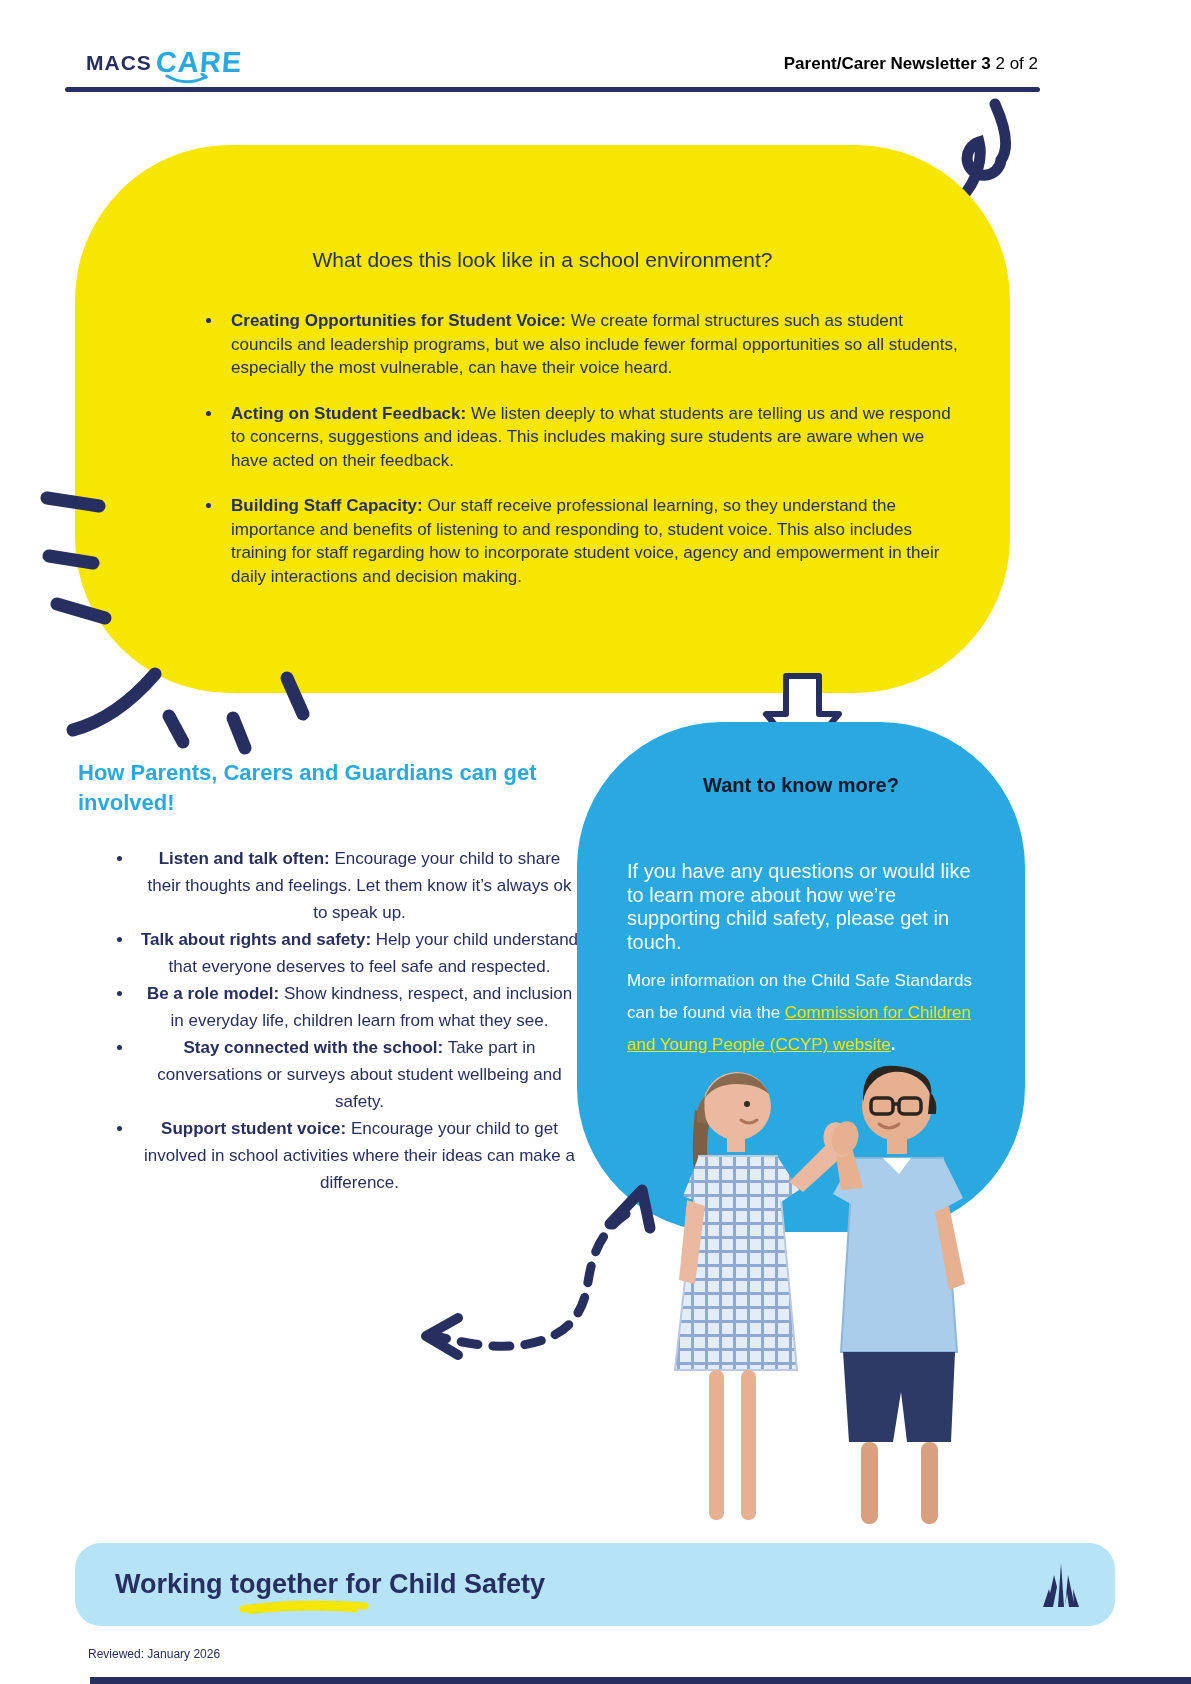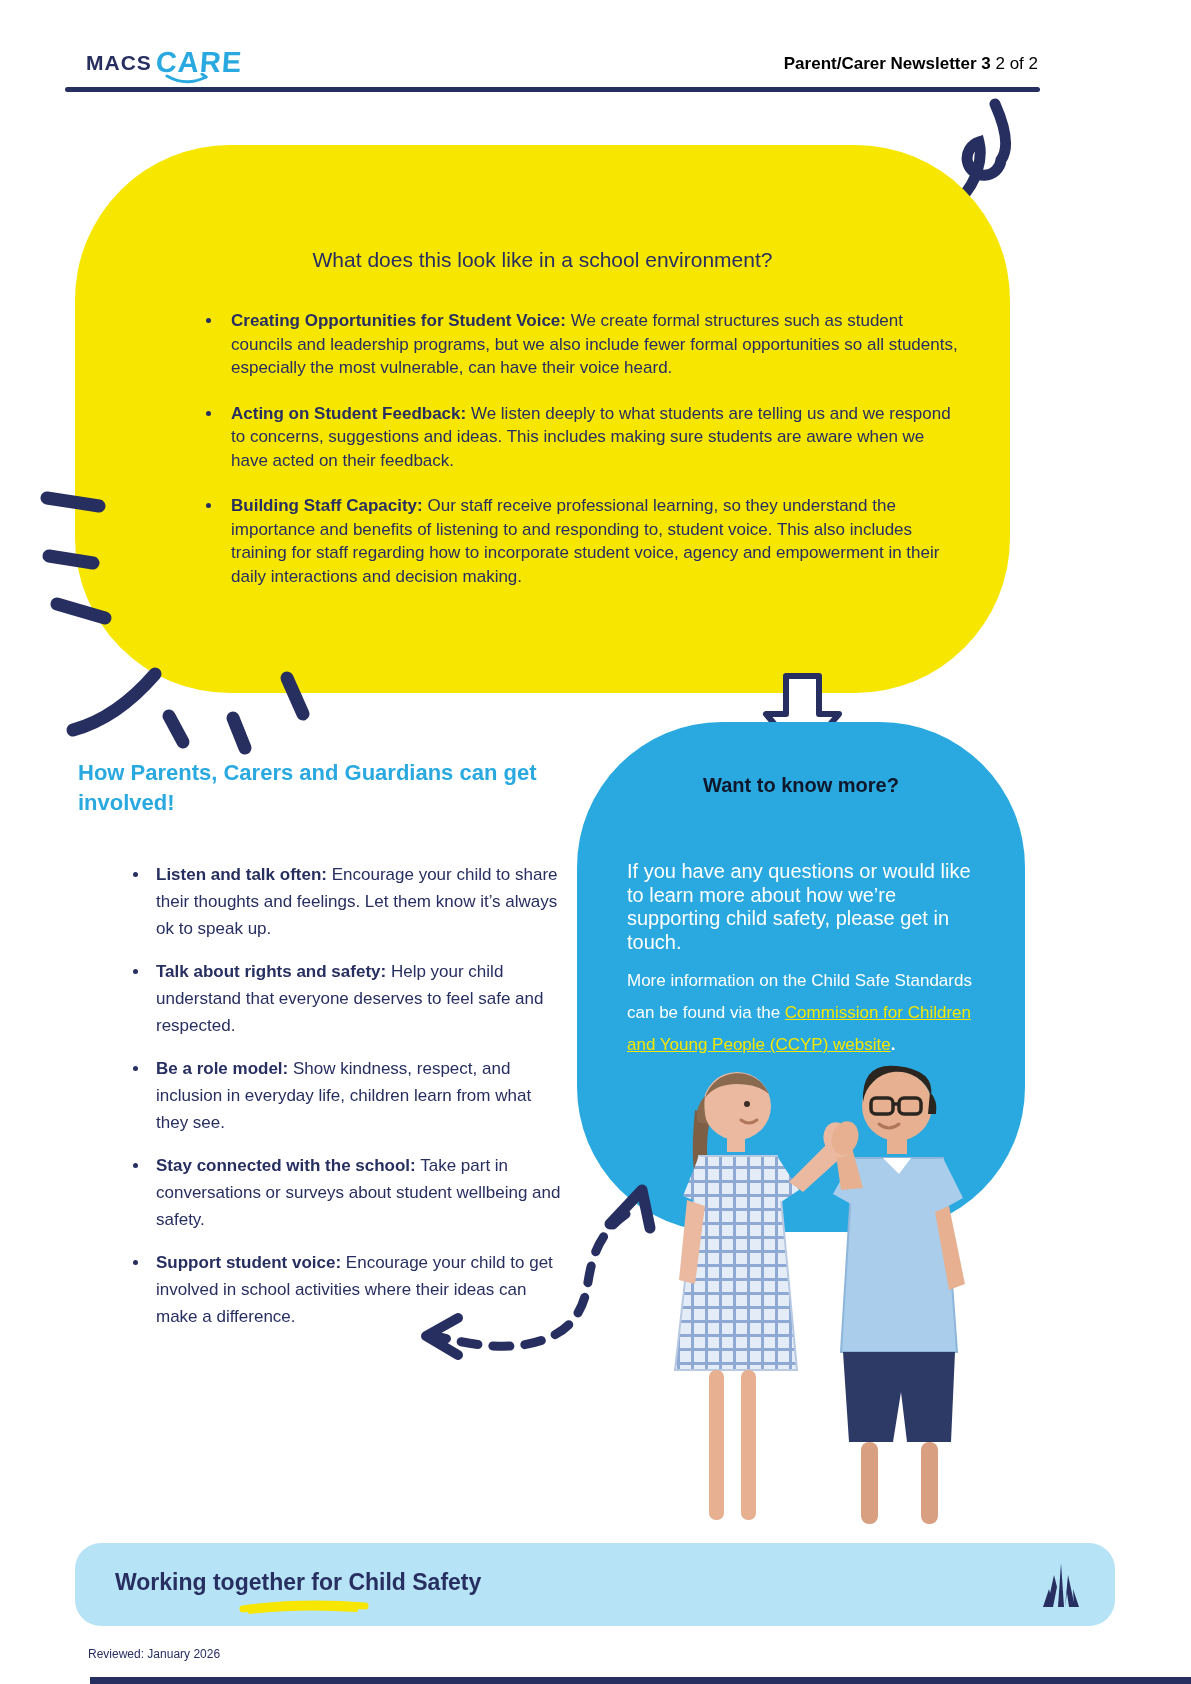--- a/index.html
+++ b/index.html
@@ -23,37 +23,37 @@
   .yellow-blob{position:absolute;left:75px;top:145px;width:935px;height:548px;background:#F7E600;border-radius:155px;}
   .yellow-heading{position:absolute;top:95px;left:0;width:100%;text-align:center;font-size:21px;font-weight:normal;color:#272E60;margin-top:8px;}
   .yellow-bullets{position:absolute;left:108px;top:160px;width:740px;margin:4px;padding:0 0 0 36px;list-style:disc;}
   .yellow-bullets li{font-size:17px;line-height:23.5px;color:#272E60;margin:0 0 22px 0;padding-left:8px;}
   .yellow-bullets li::marker{color:#272E60;}
   .b{font-weight:bold;}
 
   
   .involve-heading{position:absolute;left:78px;top:758px;width:470px;font-size:22px;line-height:30px;font-weight:bold;color:#29A9E0;}
   .involve-bullets{position:absolute;left:100px;top:845px;width:445px;margin:0;padding:0 0 0 34px;list-style:disc;}
-  .involve-bullets li{font-size:17px;line-height:27px;color:#272E60;margin:16px;padding-left:6px;}
+  .involve-bullets li{font-size:17px;line-height:27px;color:#272E60;margin:0;padding-left:6px;text-align:center;}
   .involve-bullets li::marker{color:#272E60;}
 
   
   .blue-blob{position:absolute;left:577px;top:722px;width:448px;height:510px;background:#29A9E0;border-radius:145px;}
   .blue-heading{position:absolute;top:52px;left:0;width:100%;text-align:center;font-size:20px;font-weight:bold;color:#0f172a;}
   .blue-p1{position:absolute;left:50px;top:138px;width:350px;font-size:20px;line-height:23.5px;color:#ffffff;}
   .blue-p2{position:absolute;left:50px;top:243px;width:350px;font-size:17px;line-height:32px;color:#ffffff;}
   .ccyp-link{color:#F7E600;text-decoration:underline;cursor:pointer;}
 
   
   .deco{position:absolute;}
   svg{display:block;}
 
   
   .footer-bar{position:absolute;left:75px;top:1543px;width:1040px;height:83px;background:#B7E3F6;border-radius:26px;}
-  .footer-text{position:absolute;left:40px;top:26px;font-size:23px;font-weight:bold;color:#272E60;}
+  .footer-text{position:absolute;left:40px;top:26px;font-size:27px;font-weight:bold;color:#272E60;}
   .footer-swoosh{position:absolute;left:163px;top:57px;}
   .footer-logo{position:absolute;right:36px;top:20px;}
   .reviewed{position:absolute;left:88px;top:1647px;font-size:12px;color:#272E60;}
   .bottom-bar{position:absolute;left:90px;top:1677px;width:1101px;height:7px;background:#272E60;}
 </style>
 </head>
 <body>
 
 <div class="page">
 

